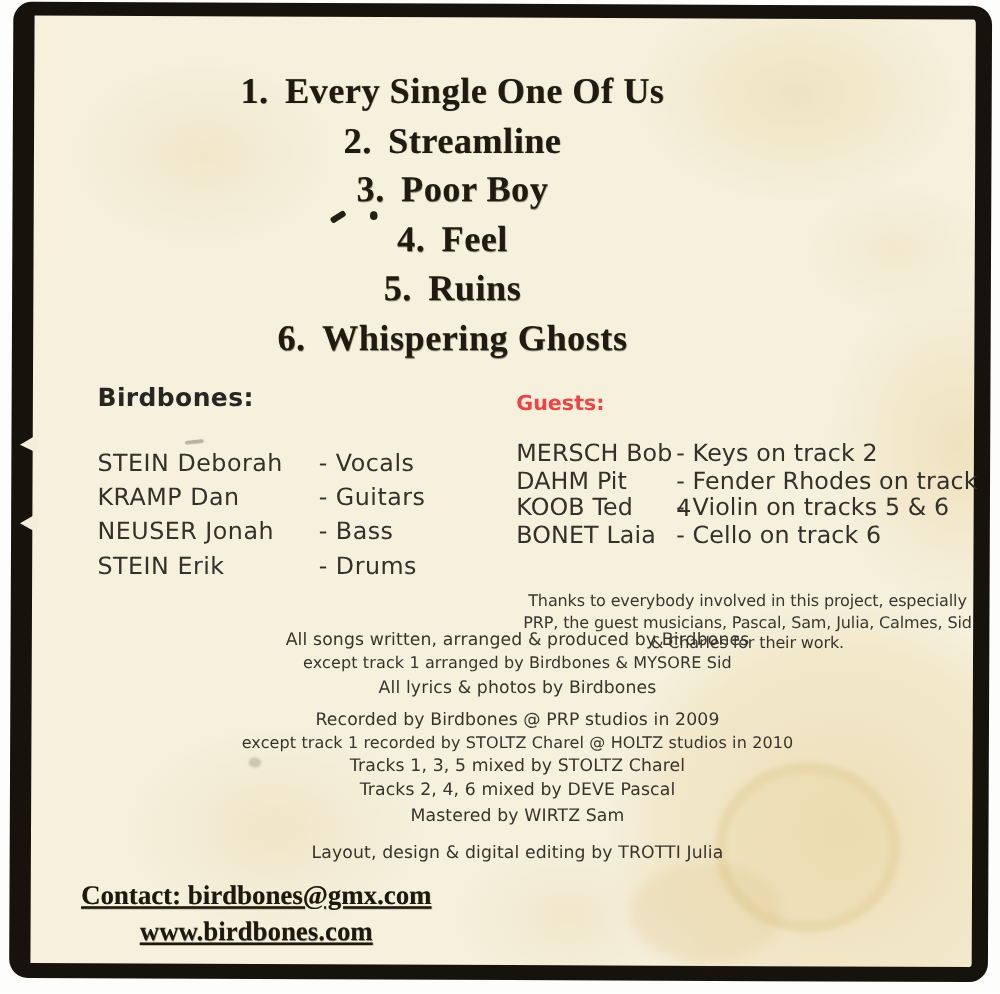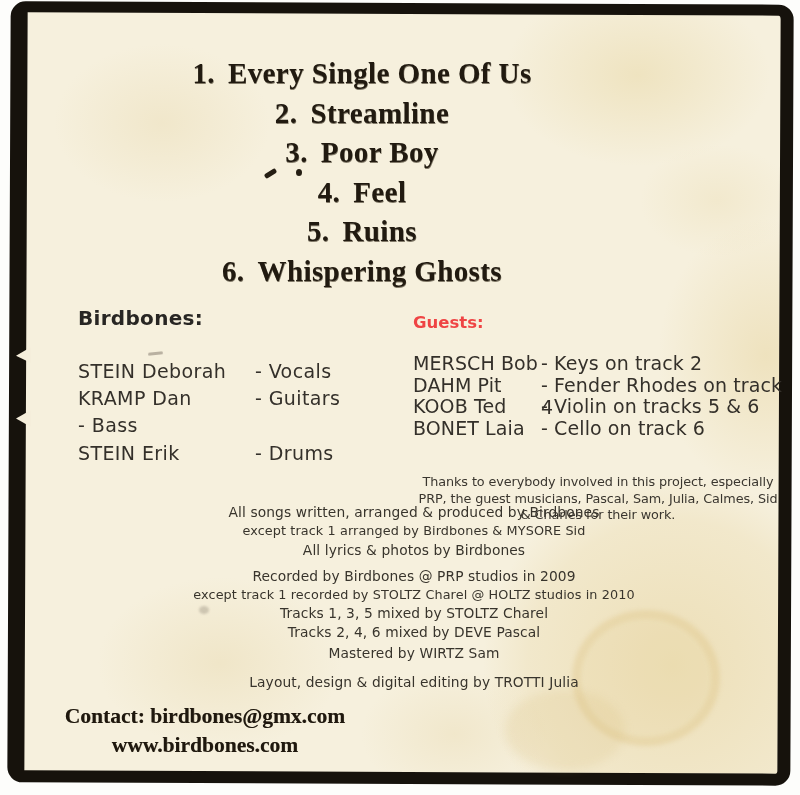--- a/index.html
+++ b/index.html
@@ -109,21 +109,21 @@
 
   
   .contact {
     position: absolute;
     text-align: center;
     font-family: "Liberation Serif", "DejaVu Serif", serif;
     font-weight: 700;
     color: #1f180e;
     text-shadow: 0.3px 0.4px 0.5px rgba(35,25,10,0.5);
   }
-  .contact .line { line-height: 29px; }
+  .contact .line { line-height: 29px; text-decoration: underline; }
   .contact-left  { left: 55px;  top: 702px; width: 300px; font-size: 21.5px; }
   .contact-right { left: 400px; top: 701px; width: 330px; font-size: 20.5px; }
   .contact-right .line2 { font-size: 21.5px; }
 </style>
 </head>
 <body>
 
 <div class="stage">
 
   <div class="frame"></div>
@@ -150,20 +150,21 @@
     <div class="roster">
       <div class="row">
           <span class="name">STEIN Deborah</span>
           <span class="role">- Vocals</span>
         </div>
       <div class="row">
           <span class="name">KRAMP Dan</span>
           <span class="role">- Guitars</span>
         </div>
       <div class="row">
+          <span class="name">NEUSER Jonah</span>
           <span class="role">- Bass</span>
         </div>
       <div class="row">
           <span class="name">STEIN Erik</span>
           <span class="role">- Drums</span>
         </div>
     </div>
   </section>
 
   <section class="guests">

